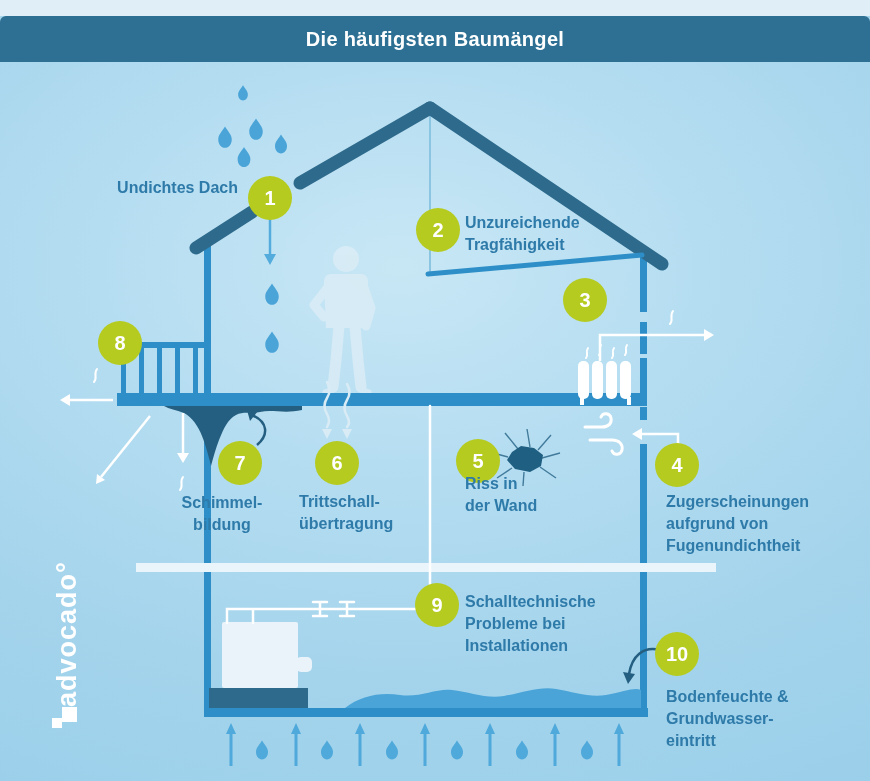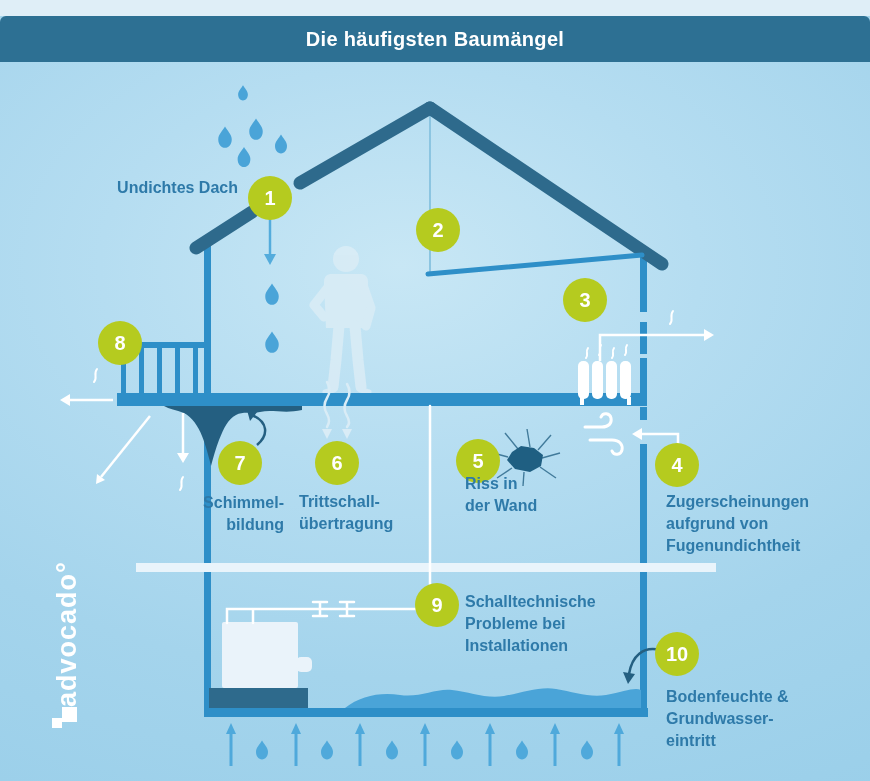--- a/index.html
+++ b/index.html
@@ -17,21 +17,21 @@
   }
   .header h1{
     margin:0; color:#fff; font-size:20px; font-weight:bold; letter-spacing:.3px;
   }
   svg.art{position:absolute; left:0; top:0;}
   .label{
     position:absolute; white-space:pre-line;
     color:var(--text,#2e7aa9); font-size:16px; line-height:22px; font-weight:600;
   }
   .label.r{text-align:right;}
-  .label.c{text-align:right;}
+  .label.c{text-align:center;}
   .badge{
     position:absolute; width:44px; height:44px; border-radius:50%;
     background:var(--badge,#b5cb1f);
     color:#fff; font-size:20px; font-weight:bold;
     display:flex; align-items:center; justify-content:center;
   }
   .brand-text{
     position:absolute; left:52px; top:691px;
     transform:rotate(-90deg); transform-origin:0 0;
     color:#fff; font-size:27px; font-weight:600; letter-spacing:1px;
@@ -236,20 +236,22 @@
   <div class="badge" style="left:563px;top:262px">3</div>
   <div class="badge" style="left:655px;top:427px">4</div>
   <div class="badge" style="left:456px;top:423px">5</div>
   <div class="badge" style="left:315px;top:425px">6</div>
   <div class="badge" style="left:218px;top:425px">7</div>
   <div class="badge" style="left:98px;top:305px">8</div>
   <div class="badge" style="left:415px;top:567px">9</div>
   <div class="badge" style="left:655px;top:616px">10</div>
 
   <div class="label r" style="left:78px;top:161px;width:160px">Undichtes Dach</div>
+  <div class="label" style="left:465px;top:196px">Unzureichende
+Tragfähigkeit</div>
   <div class="label" style="left:666px;top:475px">Zugerscheinungen
 aufgrund von
 Fugenundichtheit</div>
   <div class="label" style="left:465px;top:457px">Riss in
 der Wand</div>
   <div class="label" style="left:299px;top:475px">Trittschall-
 übertragung</div>
   <div class="label c" style="left:160px;top:476px;width:124px">Schimmel-
 bildung</div>
   <div class="label" style="left:666px;top:670px">Bodenfeuchte &amp;

